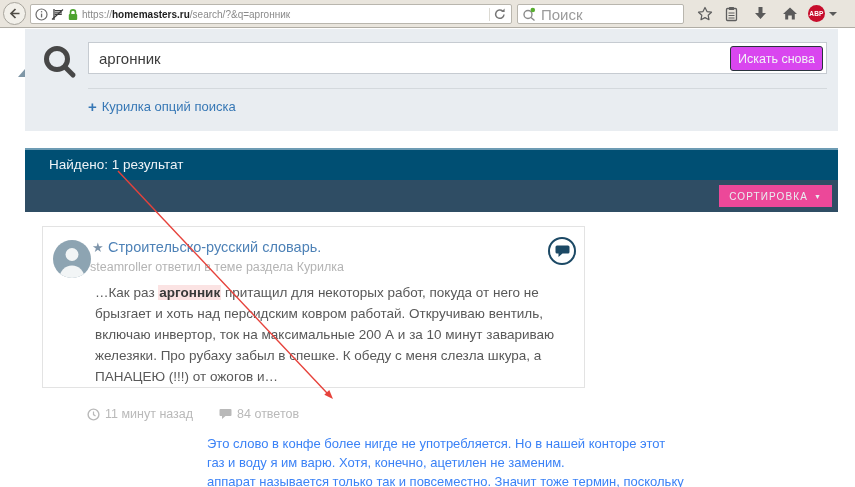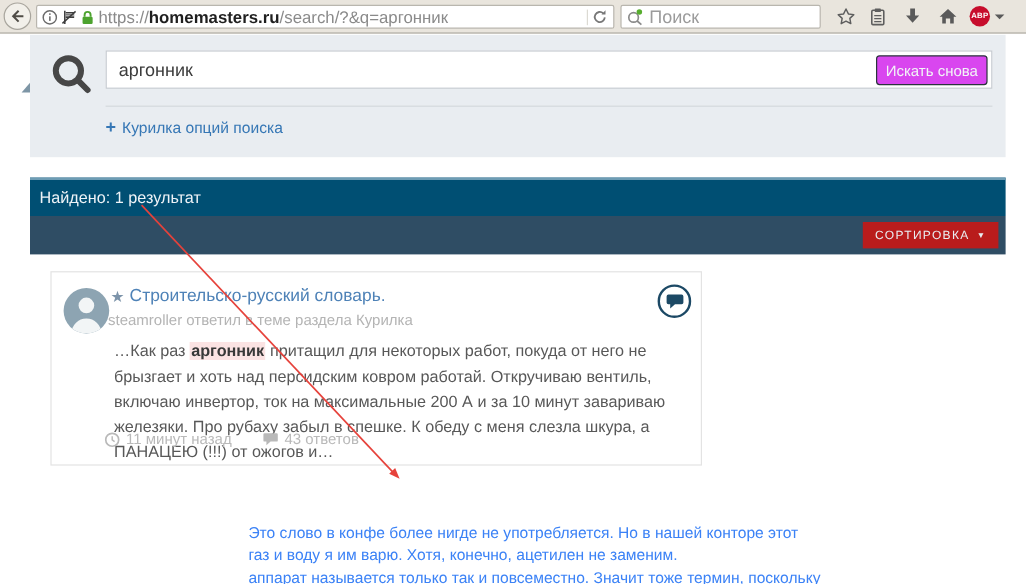--- a/index.html
+++ b/index.html
@@ -7,21 +7,21 @@
           font-family:"Liberation Sans", sans-serif;}
 
   
   .toolbar{position:absolute;left:0;top:0;width:855px;height:28px;background:#e9e5dd;
            border-bottom:1px solid #b0ada5;box-sizing:border-box;}
   .back{position:absolute;left:3px;top:2px;width:23px;height:23px;border-radius:50%;
         background:#f2f0ea;border:1px solid #a8a59d;box-sizing:border-box;
         display:flex;align-items:center;justify-content:center;}
   .urlbar{position:absolute;left:30px;top:4px;width:482px;height:20px;background:#fff;
           border:1px solid #b9b6ae;border-radius:2px;box-sizing:border-box;
-          display:flex;align-items:center;gap:3px;padding:0 4px;font-size:14px;white-space:nowrap;}
+          display:flex;align-items:center;gap:3px;padding:0 4px;font-size:10px;white-space:nowrap;}
   .url-scheme,.url-path{color:#8a8a8a;}
   .url-host{color:#1f1f1f;font-weight:bold;}
   .flexspace{flex:1;}
   .vline{width:1px;height:13px;background:#dcdad3;}
   .sfield{position:absolute;left:517px;top:4px;width:167px;height:20px;background:#fff;
           border:1px solid #b9b6ae;border-radius:2px;box-sizing:border-box;
           display:flex;align-items:center;gap:4px;padding:0 4px;}
   .sfield .ph{color:#9b9b9b;font-size:15px;}
   .tbicon{position:absolute;top:6px;}
   .abp{position:absolute;left:808px;top:5px;width:17px;height:17px;border-radius:50%;
@@ -42,44 +42,44 @@
   .sbtn{position:absolute;left:705px;top:17px;width:93px;height:25px;background:#d946ef;
         border:1px solid #2a343c;border-radius:3px;color:#f2f5f7;font-size:12.5px;
         font-family:inherit;cursor:pointer;}
   .pdivider{position:absolute;left:63px;top:59px;width:739px;height:1px;background:#d4d9dd;}
   .moreopts{position:absolute;left:63px;top:70px;font-size:13px;color:#3677b5;
             text-decoration:none;display:flex;align-items:center;gap:5px;cursor:pointer;}
   .moreopts .plus{font-weight:bold;font-size:15px;line-height:13px;}
 
   .foundbar{position:absolute;left:25px;top:148px;width:813px;height:32px;background:#004f73;
             border-top:2px solid #6d9cb4;box-sizing:border-box;color:#eef3f7;
-            font-size:13.5px;line-height:29px;padding-left:8px;}
+            font-size:13.5px;line-height:29px;padding-left:24px;}
   .sortbar{position:absolute;left:25px;top:180px;width:813px;height:32px;background:#2f4d64;}
-  .sortbtn{position:absolute;right:6px;top:5px;height:22px;background:#b91c1c;border:none;
+  .sortbtn{position:absolute;right:6px;top:5px;height:22px;background:#ec4899;border:none;
            color:#e9eef2;font-size:10px;letter-spacing:1.1px;padding:0 10px;
            font-family:inherit;display:flex;align-items:center;gap:6px;cursor:pointer;}
   .sortcaret{font-size:7px;line-height:1;}
 
   .card{position:absolute;left:42px;top:226px;width:543px;height:162px;background:#fff;
         border:1px solid #e3e3e3;box-sizing:border-box;}
   .avatar{position:absolute;left:10px;top:13px;width:38px;height:38px;border-radius:50%;
           background:#8da4b2;overflow:hidden;}
   .cardstar{position:absolute;left:49px;top:14px;font-size:13px;color:#7d94aa;line-height:1;}
   .cardtitle{position:absolute;left:65px;top:12px;font-size:14.5px;color:#4e82b7;
              text-decoration:none;cursor:pointer;}
   .cardsub{position:absolute;left:47px;top:33px;font-size:12.5px;color:#b4b4b4;}
   .bubblebadge{position:absolute;left:505px;top:10px;width:28px;height:28px;border-radius:50%;
                border:2px solid #1c4965;box-sizing:border-box;display:flex;
                align-items:center;justify-content:center;}
   .cardbody{position:absolute;left:52px;top:55px;width:482px;font-size:13.5px;
             line-height:21px;color:#585858;}
   .hl{background:#fbe3e3;font-weight:bold;color:#383838;padding:0 1px;}
   .cardfooter{position:absolute;left:44px;top:132px;display:flex;gap:26px;
               font-size:12.5px;color:#b9b9b9;align-items:center;}
-  .meta{display:flex;align-items:center;gap:5px;}
+  .meta{display:flex;align-items:center;gap:5px;margin-top:48px;}
 
   .arrowsvg{position:absolute;left:0;top:0;pointer-events:none;}
   .annotation{position:absolute;left:207px;top:406px;font-size:13px;line-height:19px;
               color:#3b82f6;white-space:nowrap;margin-top:28px;}
 </style>
 </head>
 <body>
 
 <div class="screen">
 
@@ -192,21 +192,21 @@
         <svg width="13" height="13" viewBox="0 0 13 13">
           <circle cx="6.5" cy="6.5" r="5.4" fill="none" stroke="#b9b9b9" stroke-width="1.4"></circle>
           <path d="M6.5 3.6 v3 l2 1.4" stroke="#b9b9b9" stroke-width="1.2" fill="none"></path>
         </svg>
         <span>11 минут назад</span>
       </span>
       <span class="meta">
         <svg width="13" height="12" viewBox="0 0 13 12">
           <path d="M1.5 1 h10 a1 1 0 0 1 1 1 v5 a1 1 0 0 1 -1 1 h-5 l-3.5 3 v-3 h-1.5 a1 1 0 0 1 -1 -1 V2 a1 1 0 0 1 1 -1 z" fill="#b9b9b9"></path>
         </svg>
-        <span>43 ответов</span>
+        <span>84 ответов</span>
       </span>
     </div>
   </div>
 
   <svg class="arrowsvg" width="855" height="487" viewBox="0 0 855 487">
     <line x1="118" y1="171" x2="327" y2="393" stroke="#e6423b" stroke-width="1.4"></line>
     <polygon points="333,399 324.3,394.8 329.3,390.0" fill="#e6423b"></polygon>
   </svg>
 
   <div class="annotation">

